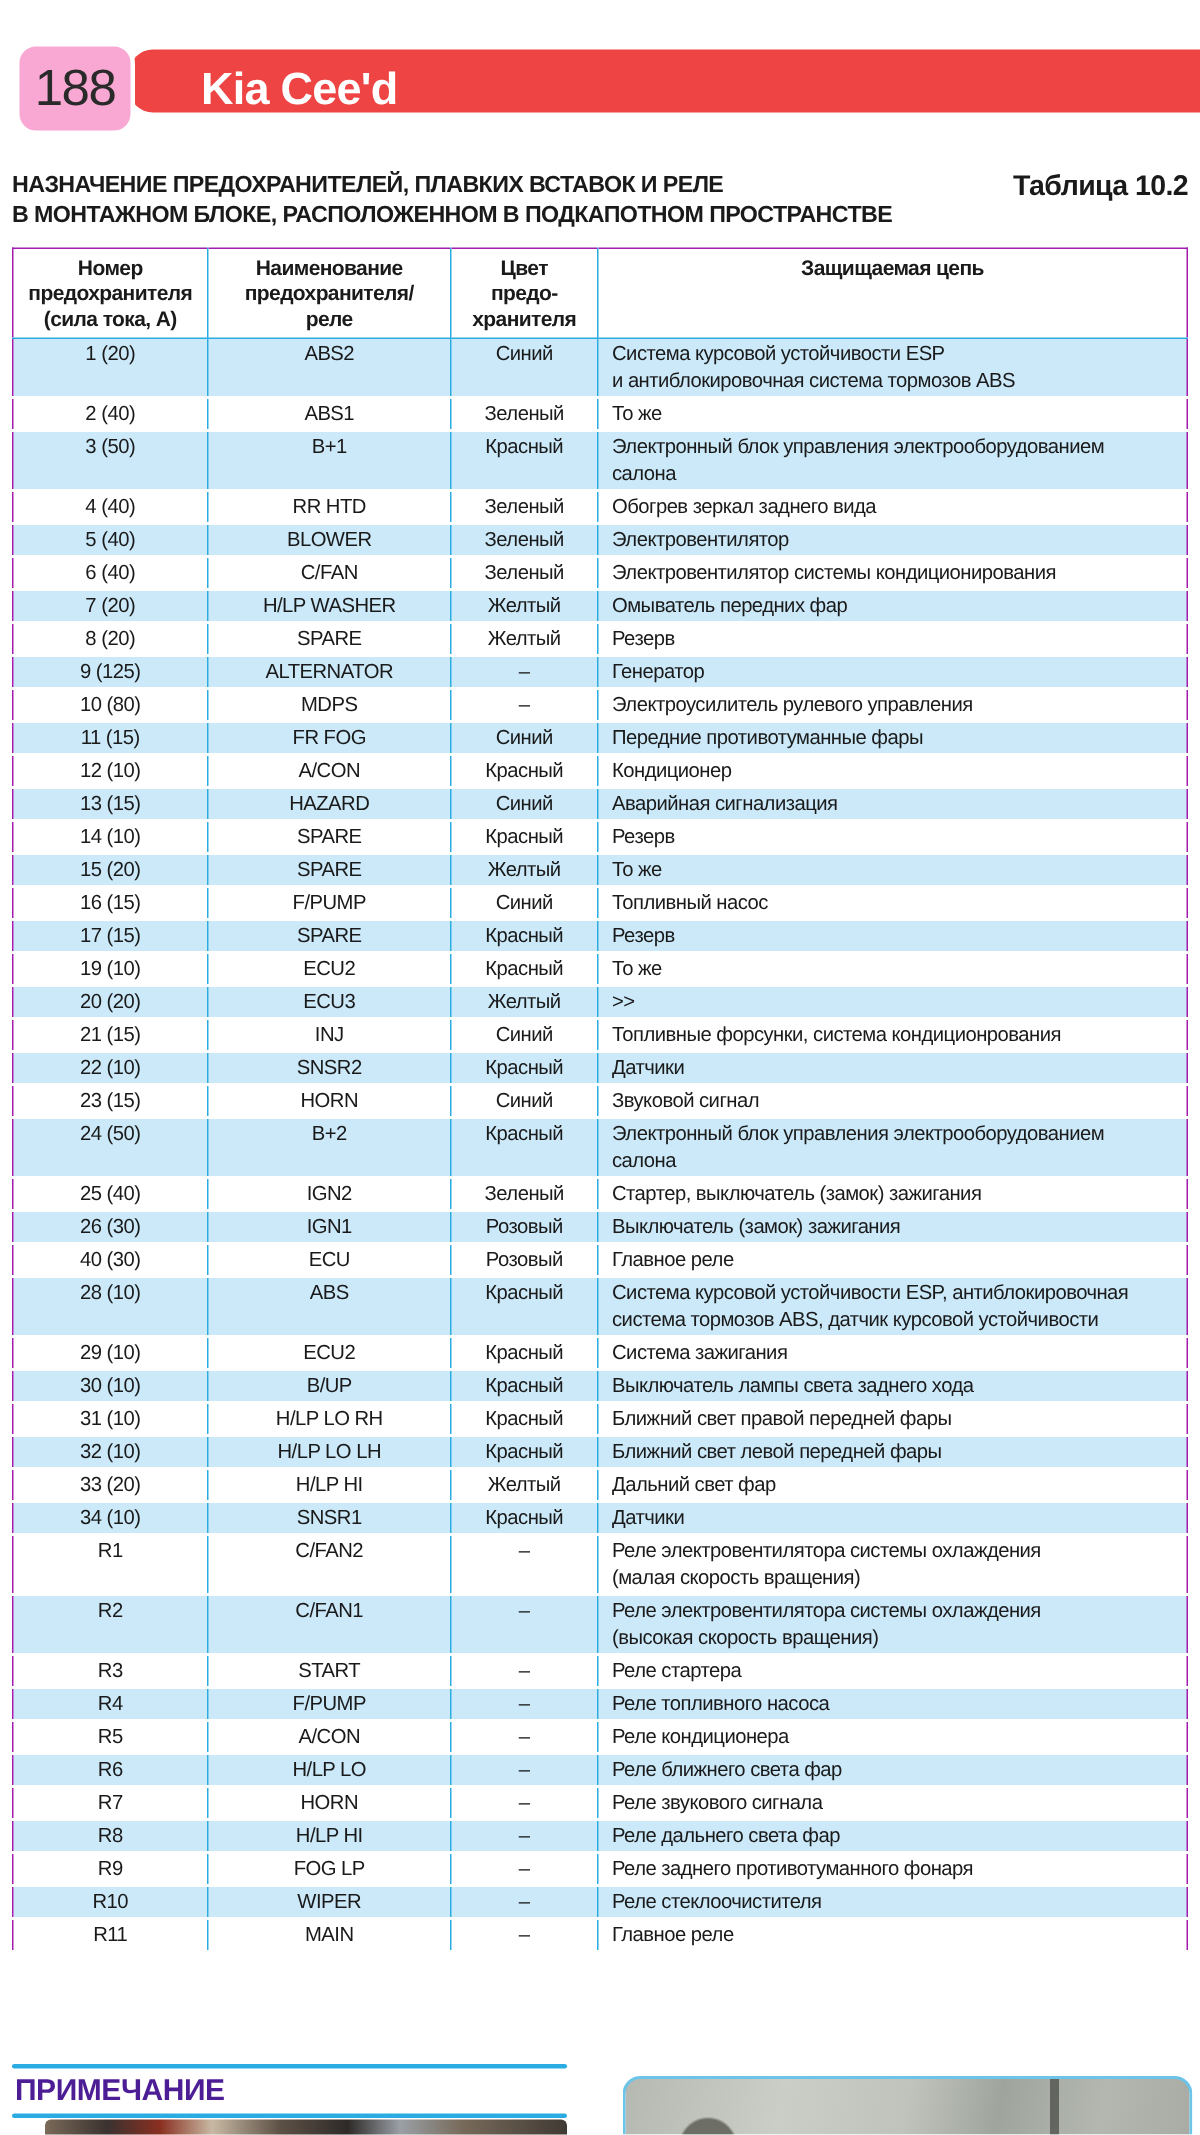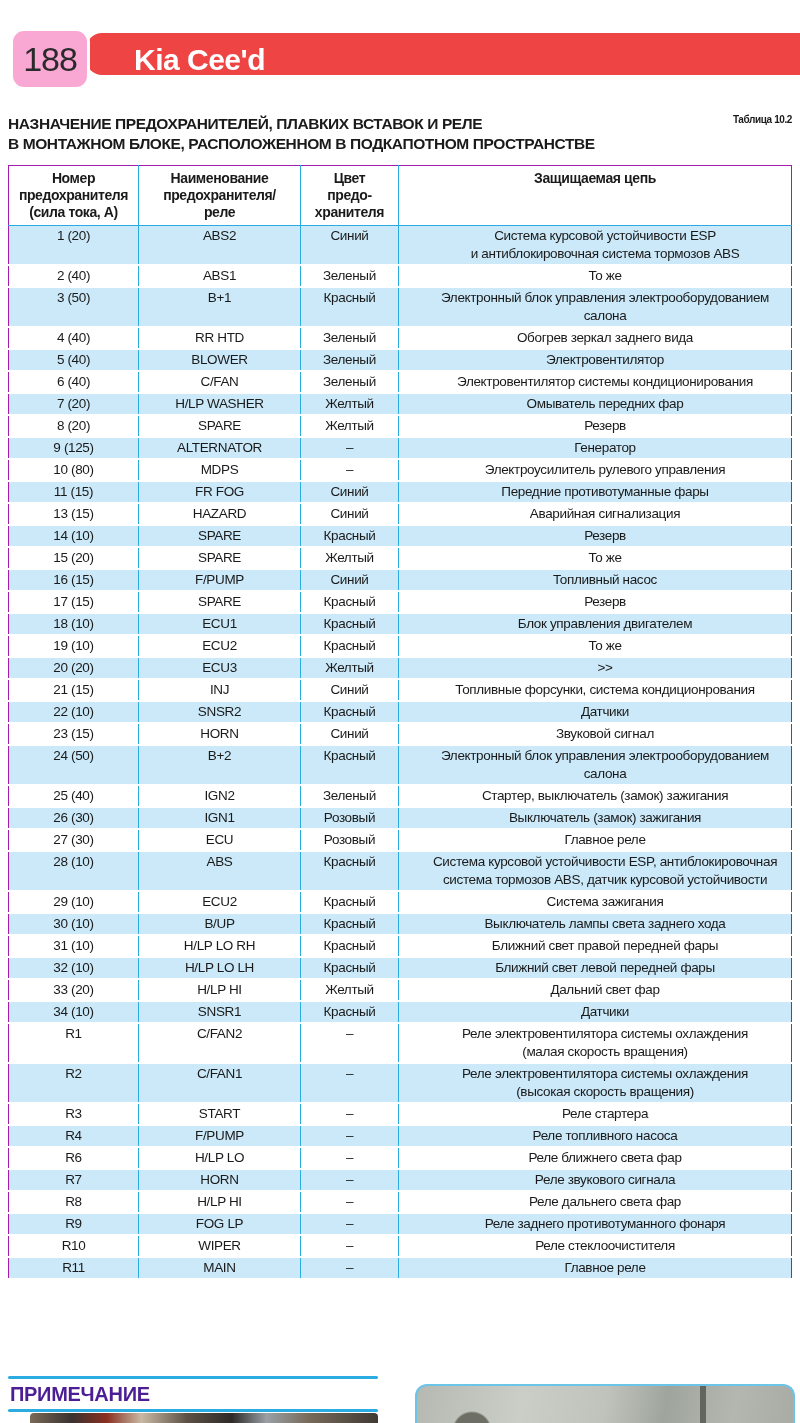--- a/index.html
+++ b/index.html
@@ -25,41 +25,41 @@
     display:flex;align-items:center;justify-content:center;
     font-size:34px;color:#2a2a2a;letter-spacing:-1px;
   }
   
   .doc-title{
     position:absolute;left:8px;top:114px;width:784px;
     font-weight:bold;font-size:15.5px;line-height:20px;letter-spacing:-0.4px;
   }
   .table-ref{
     position:absolute;right:8px;top:114px;
-    font-weight:bold;font-size:10px;letter-spacing:-0.4px;
+    font-weight:bold;font-size:19px;letter-spacing:-0.4px;
   }
   
   .tbl-wrap{position:absolute;left:8px;top:165px;width:784px;}
   table.fuse{
     width:784px;border-collapse:collapse;table-layout:fixed;
     border:1px solid #a21caf;
   }
   table.fuse th{
     background:#ffffff;font-weight:bold;font-size:14px;line-height:17px;
     letter-spacing:-0.4px;text-align:center;vertical-align:middle;
     padding:4px 2px;white-space:pre-line;
     border-right:1px solid #2aabe2;border-bottom:1px solid #2aabe2;
   }
   table.fuse th:last-child{border-right:none;vertical-align:top;margin-top:47px;}
   table.fuse td{
     font-size:13.5px;line-height:18px;letter-spacing:-0.35px;
     padding:1px 2px;white-space:pre-line;vertical-align:top;
     border-right:1px solid #2aabe2;border-bottom:2px solid #ffffff;
   }
-  table.fuse td:last-child{border-right:none;text-align:center;padding-left:22px;}
+  table.fuse td:last-child{border-right:none;text-align:left;padding-left:9px;}
   table.fuse td.c{text-align:center;}
   table.fuse tr:nth-child(odd) td{background:#cbe9f9;}
   table.fuse tr:nth-child(even) td{background:#ffffff;}
   
   .note{position:absolute;left:8px;top:1376px;width:370px;}
   .note-rule{height:3px;background:#2aabe2;border-radius:2px;}
   .note-label{
     color:#4c1d95;font-weight:bold;font-size:20px;letter-spacing:-0.3px;
     padding:4px 0 3px 2px;
   }
@@ -178,20 +178,26 @@
           <td class="c">–</td>
           <td>Электроусилитель рулевого управления</td>
         </tr>
         <tr>
           <td class="c">11 (15)</td>
           <td class="c">FR FOG</td>
           <td class="c">Синий</td>
           <td>Передние противотуманные фары</td>
         </tr>
         <tr>
+          <td class="c">12 (10)</td>
+          <td class="c">A/CON</td>
+          <td class="c">Красный</td>
+          <td>Кондиционер</td>
+        </tr>
+        <tr>
           <td class="c">13 (15)</td>
           <td class="c">HAZARD</td>
           <td class="c">Синий</td>
           <td>Аварийная сигнализация</td>
         </tr>
         <tr>
           <td class="c">14 (10)</td>
           <td class="c">SPARE</td>
           <td class="c">Красный</td>
           <td>Резерв</td>
@@ -208,26 +214,20 @@
           <td class="c">Синий</td>
           <td>Топливный насос</td>
         </tr>
         <tr>
           <td class="c">17 (15)</td>
           <td class="c">SPARE</td>
           <td class="c">Красный</td>
           <td>Резерв</td>
         </tr>
         <tr>
-          <td class="c">18 (10)</td>
-          <td class="c">ECU1</td>
-          <td class="c">Красный</td>
-          <td>Блок управления двигателем</td>
-        </tr>
-        <tr>
           <td class="c">19 (10)</td>
           <td class="c">ECU2</td>
           <td class="c">Красный</td>
           <td>То же</td>
         </tr>
         <tr>
           <td class="c">20 (20)</td>
           <td class="c">ECU3</td>
           <td class="c">Желтый</td>
           <td>&gt;&gt;</td>
@@ -263,21 +263,21 @@
           <td class="c">Зеленый</td>
           <td>Стартер, выключатель (замок) зажигания</td>
         </tr>
         <tr>
           <td class="c">26 (30)</td>
           <td class="c">IGN1</td>
           <td class="c">Розовый</td>
           <td>Выключатель (замок) зажигания</td>
         </tr>
         <tr>
-          <td class="c">27 (30)</td>
+          <td class="c">40 (30)</td>
           <td class="c">ECU</td>
           <td class="c">Розовый</td>
           <td>Главное реле</td>
         </tr>
         <tr>
           <td class="c">28 (10)</td>
           <td class="c">ABS</td>
           <td class="c">Красный</td>
           <td>Система курсовой устойчивости ESP, антиблокировочная
 система тормозов ABS, датчик курсовой устойчивости</td>
@@ -336,20 +336,26 @@
           <td class="c">R3</td>
           <td class="c">START</td>
           <td class="c">–</td>
           <td>Реле стартера</td>
         </tr>
         <tr>
           <td class="c">R4</td>
           <td class="c">F/PUMP</td>
           <td class="c">–</td>
           <td>Реле топливного насоса</td>
+        </tr>
+        <tr>
+          <td class="c">R5</td>
+          <td class="c">A/CON</td>
+          <td class="c">–</td>
+          <td>Реле кондиционера</td>
         </tr>
         <tr>
           <td class="c">R6</td>
           <td class="c">H/LP LO</td>
           <td class="c">–</td>
           <td>Реле ближнего света фар</td>
         </tr>
         <tr>
           <td class="c">R7</td>
           <td class="c">HORN</td>

